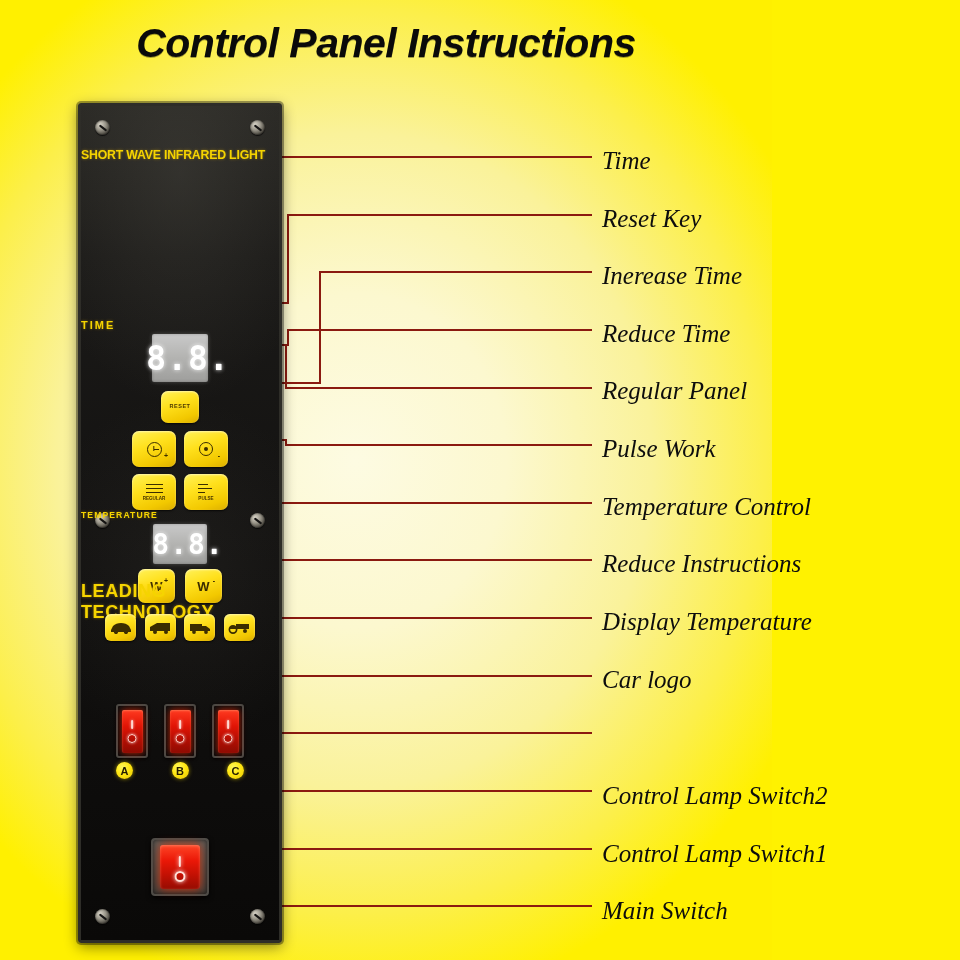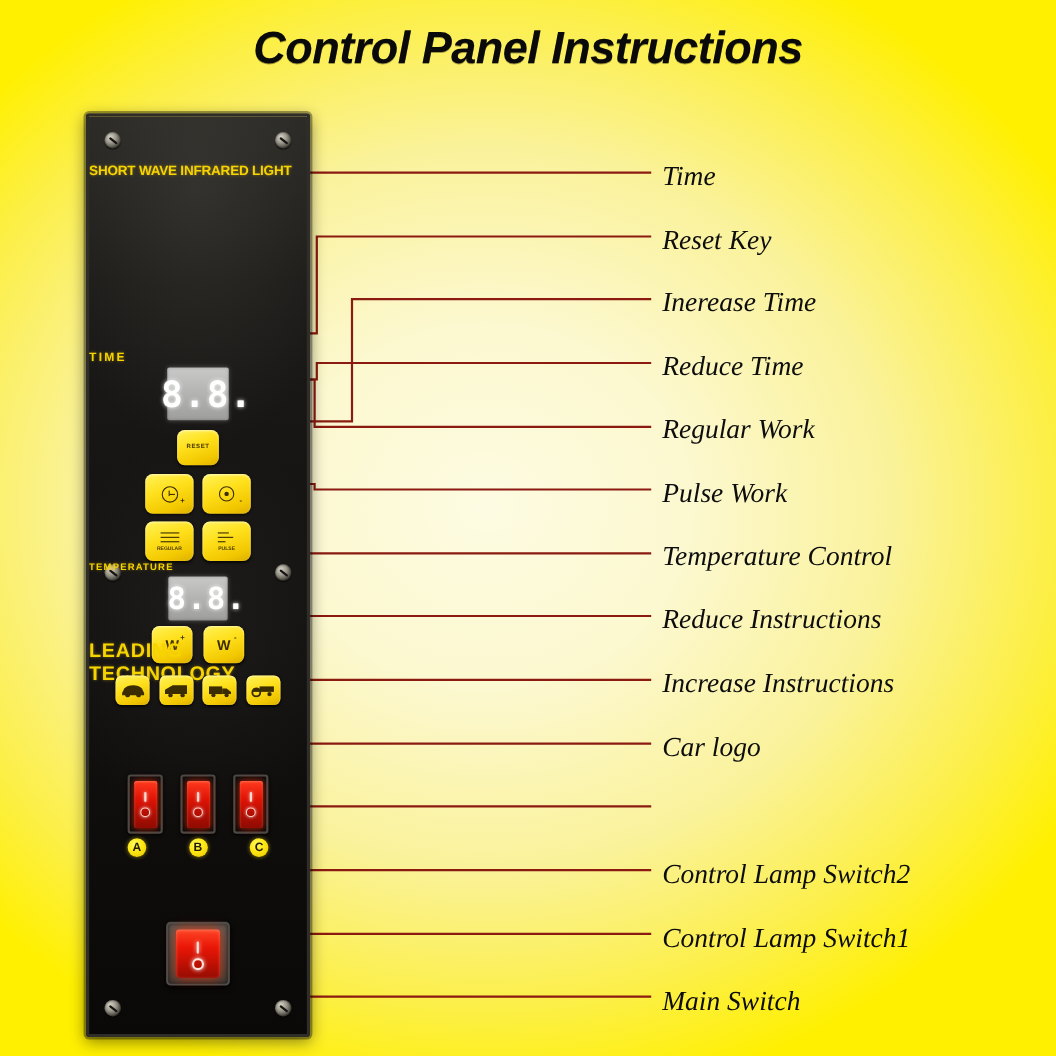--- a/index.html
+++ b/index.html
@@ -3,21 +3,21 @@
 <meta charset="utf-8">
 <style>
   * { margin:0; padding:0; box-sizing:border-box; }
   html,body { width:960px; height:960px; overflow:hidden; }
   body {
     font-family:"Liberation Serif", serif;
     background:#FFF200;
     position:relative;
   }
   #stage {
-    position:absolute; inset:0; width:960px; height:960px;
+    position:absolute; inset:0; width:772px; height:960px;
     background:
       radial-gradient(ellipse 70% 62% at 46% 48%, #FDFBE2 0%, #FCF8CF 28%, #FAF29A 55%, #FCEF4A 76%, #FFF000 92%, #FFF000 100%);
   }
 
   
   .title {
     position:absolute; left:0; right:0; top:20px;
     text-align:center;
     font-family:"Liberation Sans", sans-serif;
     font-weight:bold; font-style:italic;
@@ -411,23 +411,23 @@
           <i class="i"></i>
           <i class="o"></i>
         </span>
     </div>
   </div>
 
   <div class="callout" style="top:148px">Time</div>
   <div class="callout" style="top:206px">Reset Key</div>
   <div class="callout" style="top:263px">Inerease Time</div>
   <div class="callout" style="top:321px">Reduce Time</div>
-  <div class="callout" style="top:378px">Regular Work</div>
+  <div class="callout" style="top:378px">Regular Panel</div>
   <div class="callout" style="top:436px">Pulse Work</div>
   <div class="callout" style="top:494px">Temperature Control</div>
   <div class="callout" style="top:551px">Reduce Instructions</div>
-  <div class="callout" style="top:609px">Increase Instructions</div>
+  <div class="callout" style="top:609px">Display Temperature</div>
   <div class="callout" style="top:667px">Car logo</div>
   <div class="callout" style="top:783px">Control Lamp Switch2</div>
   <div class="callout" style="top:841px">Control Lamp Switch1</div>
   <div class="callout" style="top:898px">Main Switch</div>
 
 </div>
 
 </body></html>

